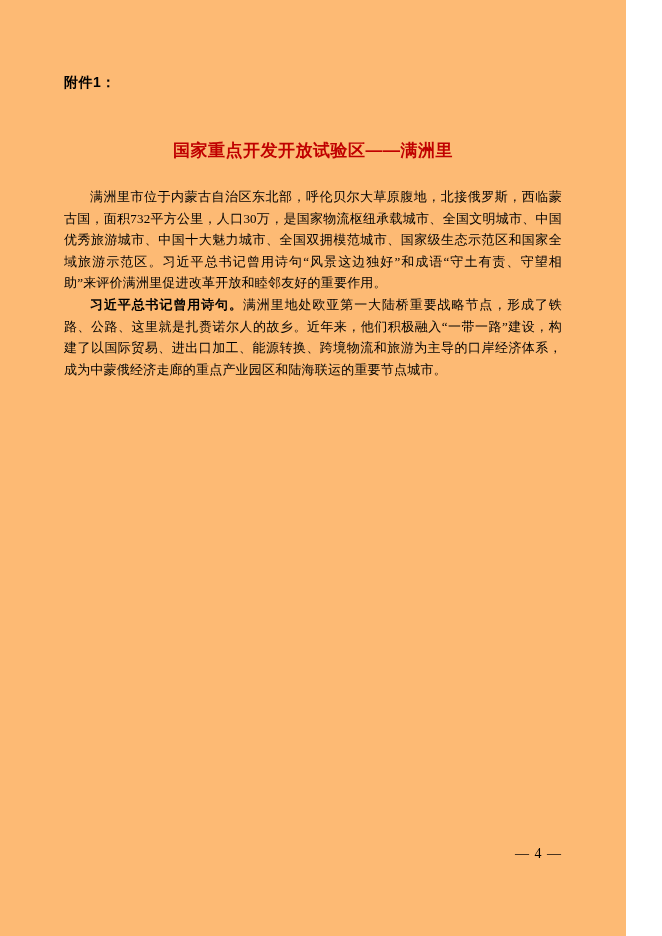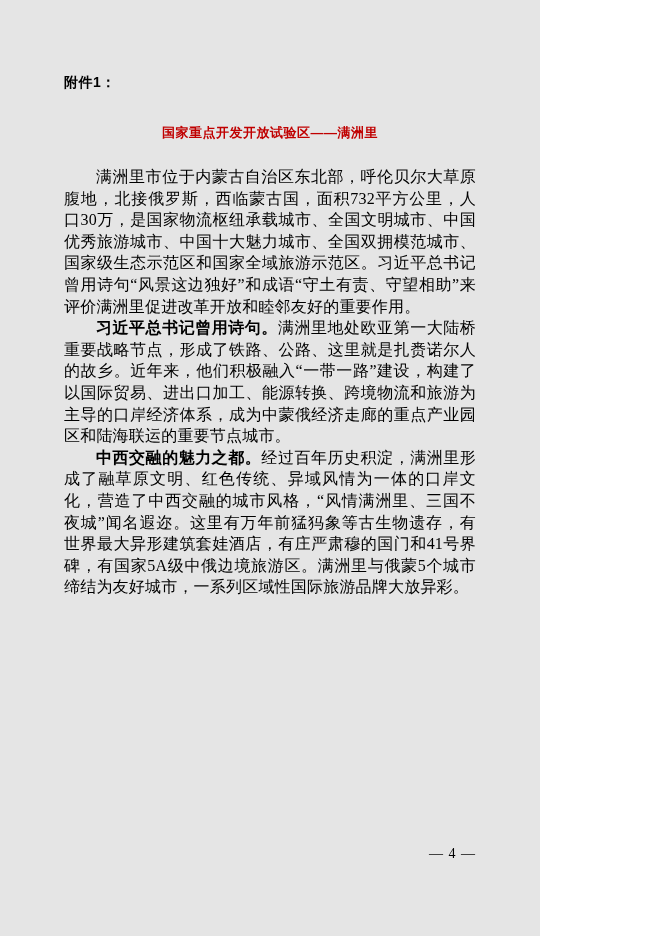--- a/index.html
+++ b/index.html
@@ -1,49 +1,49 @@
 <!DOCTYPE html>
 <html style="--title: #c00000;"><head>
 <meta charset="utf-8">
 <style>
   * { margin: 0; padding: 0; box-sizing: border-box; }
   html, body { background: #ffffff; }
   .page {
     position: relative;
-    width: 540px;
+    width: 626px;
     height: 936px;
-    background: #e5e5e5;
+    background: #fdba74;
     font-family: "Liberation Serif", "DejaVu Serif", serif;
     color: #000000;
     overflow: hidden;
   }
   .content {
     position: absolute;
     left: 64px;
     right: 64px;
     top: 74px;
   }
   .attachment-label {
     font-family: "Liberation Sans", "DejaVu Sans", sans-serif;
     font-weight: bold;
     font-size: 14px;
     letter-spacing: 0.5px;
   }
   .doc-title {
-    margin-top: 32px;
+    margin-top: 47px;
     margin-bottom: 24px;
     text-align: center;
     font-family: "Liberation Sans", "DejaVu Sans", sans-serif;
     font-weight: bold;
-    font-size: 13px;
+    font-size: 17px;
     color: var(--title, #c00000);
     letter-spacing: 0.5px;
   }
   .body-text p.para {
-    font-size: 16px;
+    font-size: 13px;
     line-height: 21.6px;
     text-align: justify;
     text-indent: 2em;
     letter-spacing: 0.2px;
   }
   .body-text p.para .lead {
     font-weight: bold;
     font-family: "Liberation Sans", "DejaVu Sans", sans-serif;
   }
   .body-text p.para.bold-para {
@@ -68,21 +68,20 @@
 
     <h1 class="doc-title">国家重点开发开放试验区——满洲里</h1>
 
     <div class="body-text">
 
       <p class="para"><span class="lead"></span><span>满洲里市位于内蒙古自治区东北部，呼伦贝尔大草原腹地，北接俄罗斯，西临蒙古国，面积732平方公里，人口30万，是国家物流枢纽承载城市、全国文明城市、中国优秀旅游城市、中国十大魅力城市、全国双拥模范城市、国家级生态示范区和国家全域旅游示范区。习近平总书记曾用诗句“风景这边独好”和成语“守土有责、守望相助”来评价满洲里促进改革开放和睦邻友好的重要作用。</span></p>
 
 
       <p class="para"><span class="lead">习近平总书记曾用诗句。</span><span>满洲里地处欧亚第一大陆桥重要战略节点，形成了铁路、公路、这里就是扎赉诺尔人的故乡。近年来，他们积极融入“一带一路”建设，构建了以国际贸易、进出口加工、能源转换、跨境物流和旅游为主导的口岸经济体系，成为中蒙俄经济走廊的重点产业园区和陆海联运的重要节点城市。</span></p>
 
-      <p class="para"><span class="lead">中西交融的魅力之都。</span><span>经过百年历史积淀，满洲里形成了融草原文明、红色传统、异域风情为一体的口岸文化，营造了中西交融的城市风格，“风情满洲里、三国不夜城”闻名遐迩。这里有万年前猛犸象等古生物遗存，有世界最大异形建筑套娃酒店，有庄严肃穆的国门和41号界碑，有国家5A级中俄边境旅游区。满洲里与俄蒙5个城市缔结为友好城市，一系列区域性国际旅游品牌大放异彩。</span></p>
 
 
 
 
     </div>
   </div>
 
   <div class="page-number">— 4 —</div>
 </div>
 

